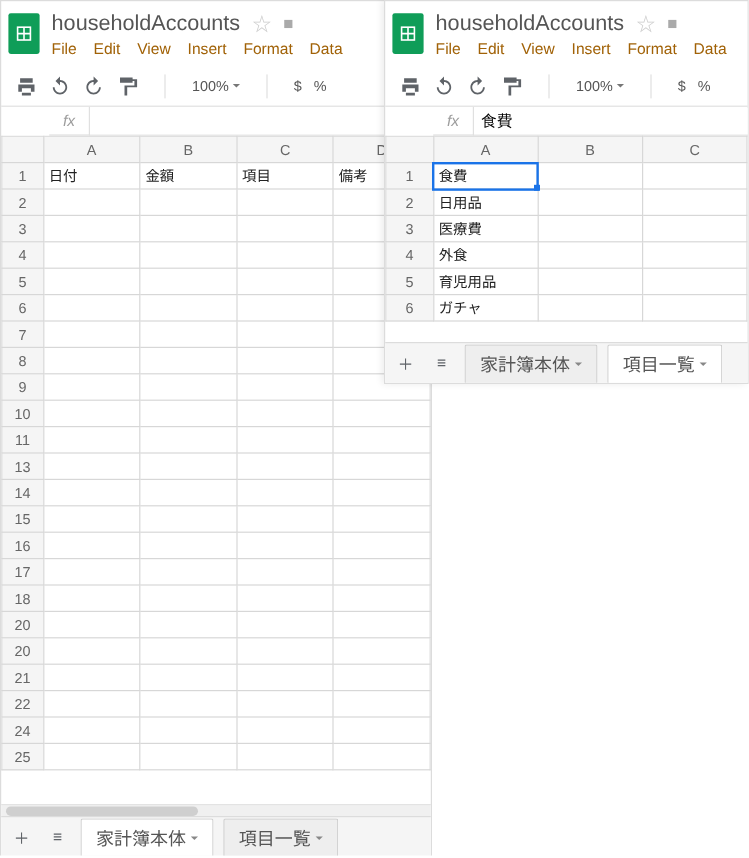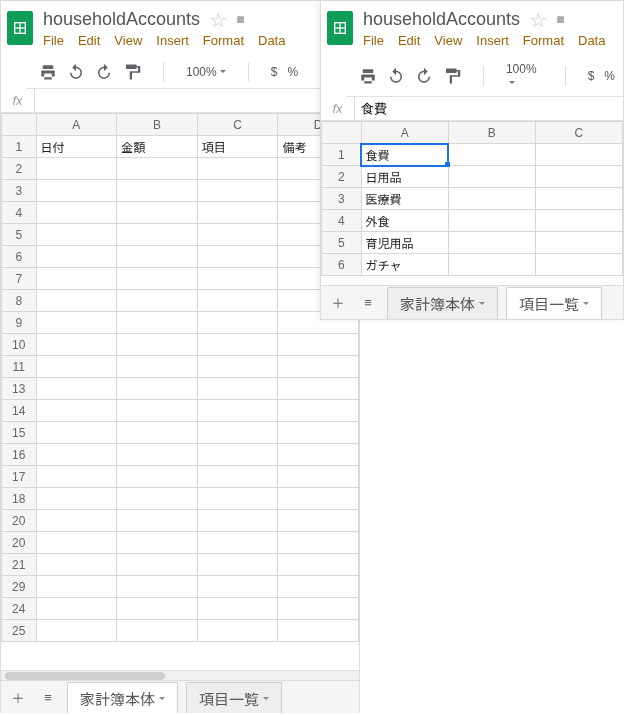--- a/index.html
+++ b/index.html
@@ -11,27 +11,27 @@
   .titlebar{display:flex;align-items:center;gap:10px;padding:6px 6px 0 6px;}
   .doc-icon{width:26px;height:34px;background:#0f9d58;border-radius:2px;display:flex;align-items:center;justify-content:center;color:#fff;}
   .doc-icon svg{width:16px;height:16px;}
   .title-col{display:flex;flex-direction:column;gap:2px;flex:1;min-width:0;}
   .title-row{display:flex;align-items:center;gap:10px;}
   .doc-title{font-size:18px;color:#555;white-space:nowrap;}
   .star{color:#ccc;font-size:16px;}
   .folder{color:#aaa;font-size:14px;}
   .menubar{display:flex;gap:14px;color:#a16207;font-size:13px;}
   .menubar span{cursor:default;}
-  .toolbar{display:flex;align-items:center;gap:12px;padding:8px 8px 6px 12px;border-bottom:1px solid #e0e0e0;margin-top:6px;margin-left:26px;}
+  .toolbar{display:flex;align-items:center;gap:12px;padding:8px 8px 6px 12px;border-bottom:1px solid #e0e0e0;margin-top:6px;}
   .tb-group{display:flex;align-items:center;gap:10px;}
   .tb-sep{width:1px;height:20px;background:#e0e0e0;margin:0 10px;}
   .tb-icon{width:18px;height:18px;color:#5f6368;display:inline-flex;align-items:center;justify-content:center;}
   .tb-text{font-size:12px;color:#555;}
   .tb-drop::after{content:"";display:inline-block;margin-left:3px;border:3px solid transparent;border-top-color:#777;vertical-align:middle;}
-  .fx-bar{display:flex;align-items:center;border-bottom:1px solid #e0e0e0;height:24px;}
+  .fx-bar{display:flex;align-items:center;border-bottom:1px solid #e0e0e0;height:24px;margin-left:40px;}
   .fx-label{width:34px;text-align:center;font-style:italic;color:#9e9e9e;font-size:13px;border-right:1px solid #e0e0e0;line-height:24px;}
   .fx-input{flex:1;font-size:13px;padding:0 6px;border:none;outline:none;height:22px;}
   .grid{flex:1;overflow:hidden;position:relative;}
   table.sheet{border-collapse:collapse;width:100%;}
   table.sheet th,table.sheet td{border:1px solid #d7d7d7;font-size:12px;padding:0 4px;height:22px;text-align:left;background:#fff;vertical-align:middle;}
   table.sheet th{background:#f5f5f5;color:#666;font-weight:normal;text-align:center;}
   table.sheet th.rowhdr{width:30px;text-align:center;background:#f5f5f5;}
   table.sheet th.corner{width:30px;background:#f5f5f5;}
   .sel-row th.rowhdr{background:#e8e8e8;}
   .bordered td{border:1px solid #000;}
@@ -260,21 +260,21 @@
               <td></td>
             </tr>
             <tr class="bordered">
               <th class="rowhdr">21</th>
               <td></td>
               <td></td>
               <td></td>
               <td></td>
             </tr>
             <tr class="bordered">
-              <th class="rowhdr">29</th>
+              <th class="rowhdr">22</th>
               <td></td>
               <td></td>
               <td></td>
               <td></td>
             </tr>
             <tr>
               <th class="rowhdr">24</th>
               <td></td>
               <td></td>
               <td></td>

